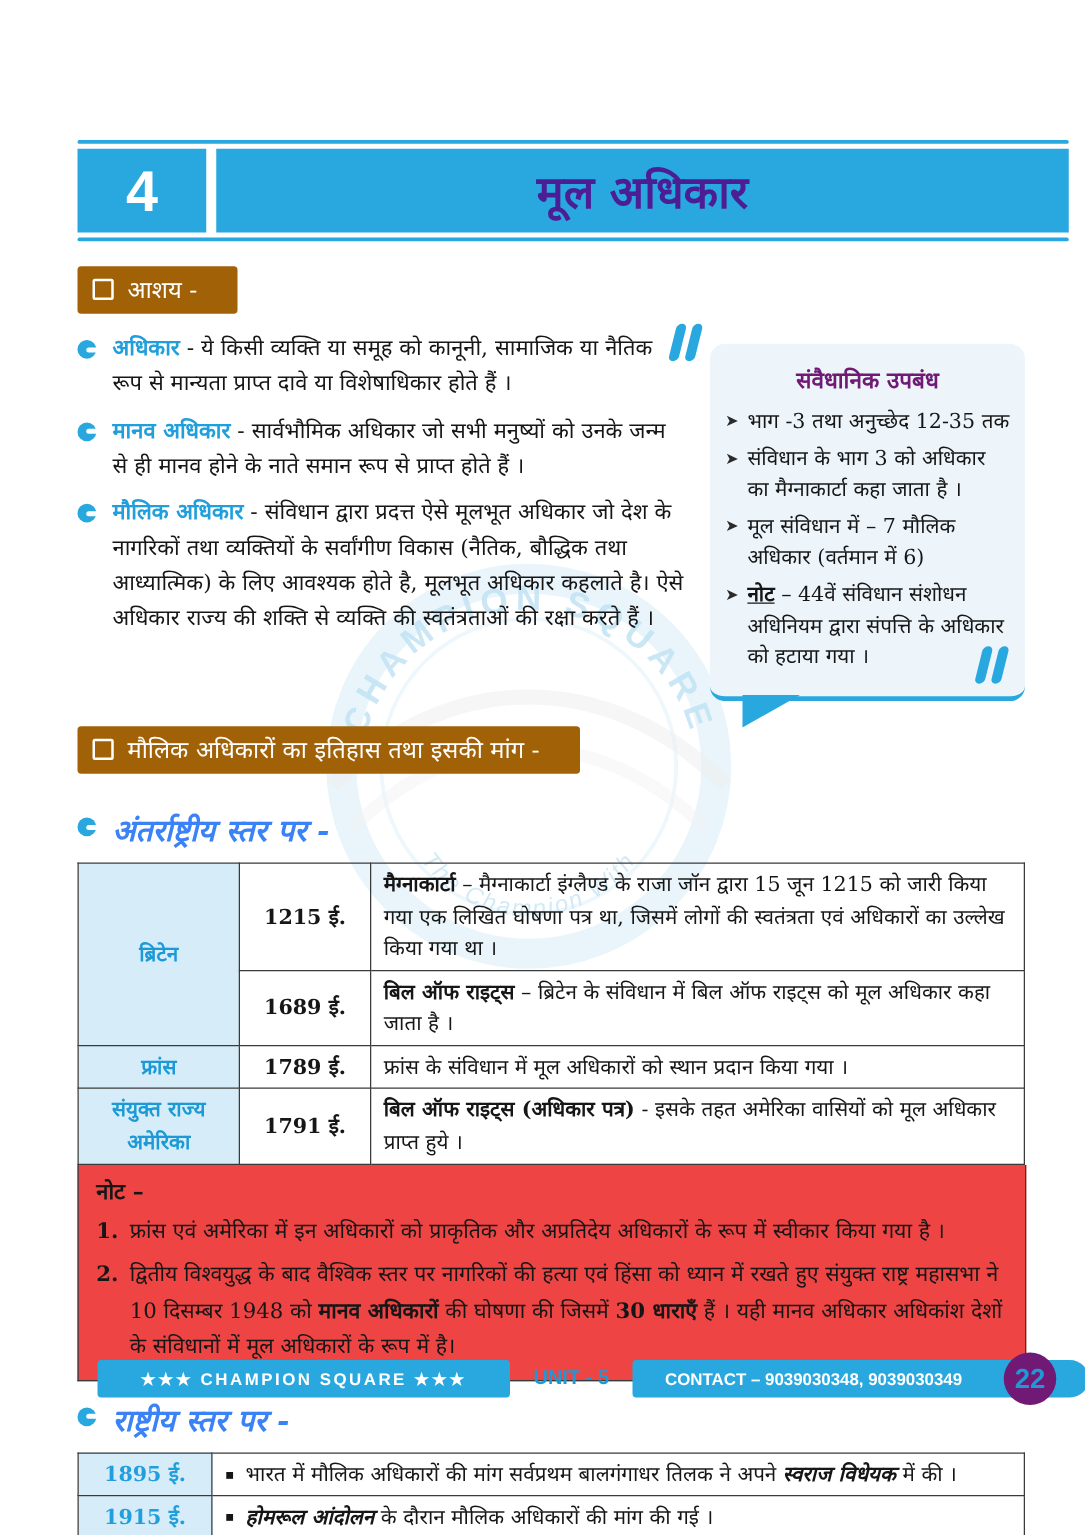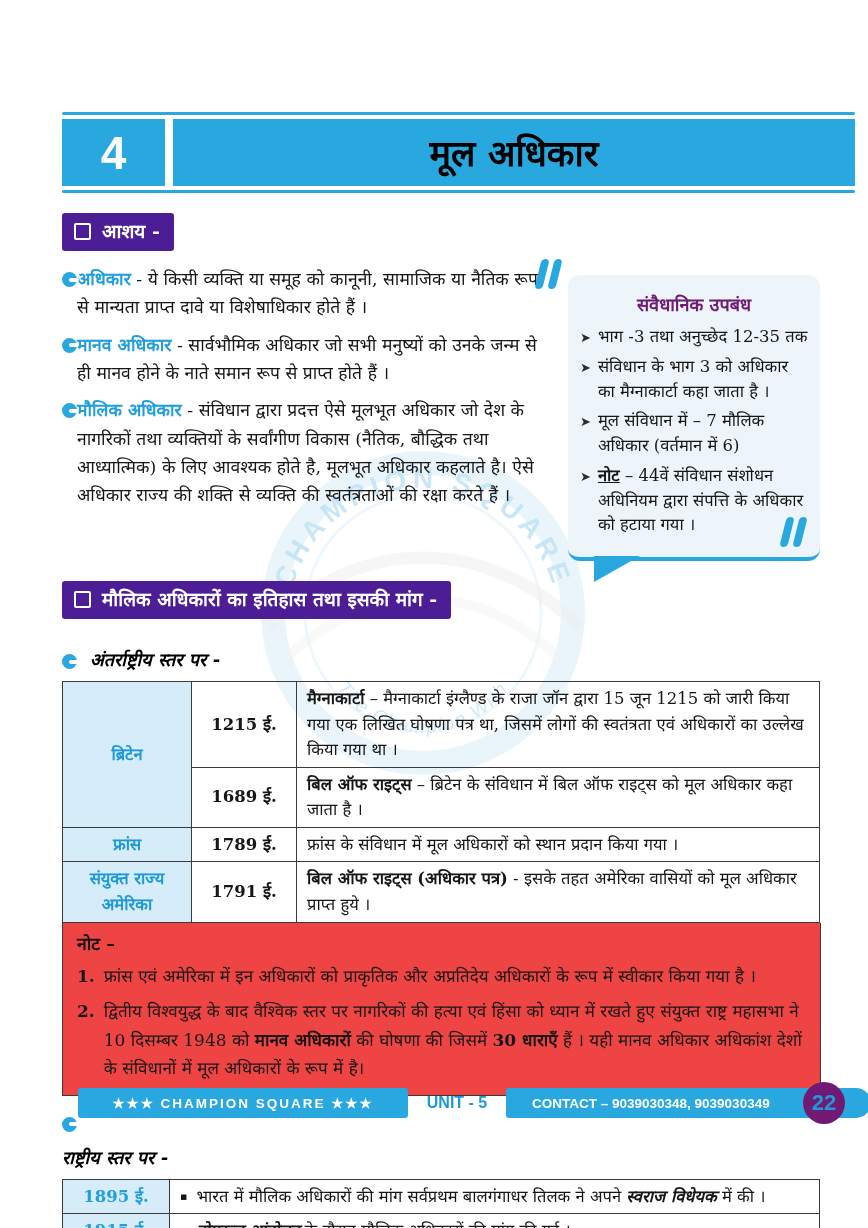--- a/index.html
+++ b/index.html
@@ -6,35 +6,35 @@
   .page{position:relative;width:868px;height:1228px;background:#fff;overflow:hidden;
         font-family:"DejaVu Serif","Liberation Serif",serif;color:#161616;}
   
   .watermark{position:absolute;left:248px;top:438px;width:350px;height:350px;z-index:0;opacity:.5;}
   
   .content{position:absolute;left:62px;top:112px;width:793px;z-index:1;}
   .rule{height:3px;background:#29A8E0;border-radius:2px;}
   .chapter-bar{display:flex;gap:8px;margin:4px 0;}
   .chapter-num{flex:0 0 103px;background:#29A8E0;color:#fff;display:flex;align-items:center;justify-content:center;
                font-family:"Liberation Sans",sans-serif;font-size:46px;font-weight:bold;}
-  .chapter-title{flex:1;background:#29A8E0;color:#000000;display:flex;align-items:center;justify-content:center;
+  .chapter-title{flex:1;background:#29A8E0;color:#4c1d95;display:flex;align-items:center;justify-content:center;
                  font-size:36px;font-weight:bold;padding:9px 0;}
   .body-wrap{width:758px;}
-  .sec-heading{display:inline-flex;align-items:center;gap:11px;background:#4c1d95;color:#fff;
-               font-weight:bold;font-size:19px;padding:5px 14px 7px 12px;border-radius:3px;margin:20px 0 14px;}
+  .sec-heading{display:inline-flex;align-items:center;gap:11px;background:#a16207;color:#fff;
+               font-weight:normal;font-size:19px;padding:5px 32px 7px 12px;border-radius:3px;margin:20px 0 14px;}
   .checkbox-icon{width:13px;height:13px;border:2px solid #fff;border-radius:2px;flex:0 0 13px;}
   
   .intro-row{display:flex;gap:20px;align-items:flex-start;}
   .intro-left{flex:1;min-width:0;}
-  .bullet-item{display:flex;margin-bottom:9px;font-size:17.5px;line-height:1.62;}
+  .bullet-item{display:flex;gap:13px;margin-bottom:9px;font-size:17.5px;line-height:1.62;}
   .disc{flex:0 0 15px;width:15px;height:15px;border-radius:50%;background:#29A8E0;margin-top:7px;position:relative;}
   .disc::after{content:"";position:absolute;right:-2px;top:5.5px;width:10px;height:4px;background:#fff;border-radius:2px;}
   .term{color:#219FDC;font-weight:bold;}
   .sub-heading-row{display:flex;gap:13px;align-items:flex-start;margin:14px 0 10px;}
-  .sub-heading{color:#000000;font-weight:bold;font-style:italic;font-size:18px;}
+  .sub-heading{color:#3b82f6;font-weight:bold;font-style:italic;font-size:24px;}
   
   .side-col{flex:0 0 252px;position:relative;margin-top:10px;}
   .side-box{position:relative;background:#EDF5FB;border-radius:12px;border-bottom:4px solid #29A8E0;
             padding:16px 12px 14px;font-size:16.5px;line-height:1.5;}
   .side-box-heading{text-align:center;color:#701a75;font-weight:bold;font-size:18px;margin-bottom:7px;}
   .side-item{display:flex;gap:7px;margin-bottom:5px;}
   .arrow-glyph{color:#2b2b2b;font-size:13px;line-height:1;margin-top:6px;font-family:"DejaVu Sans",sans-serif;}
   .u-lead{font-weight:bold;text-decoration:underline;}
   .quote{position:absolute;display:flex;gap:5px;z-index:2;}
   .quote i{display:block;width:8px;height:30px;background:#29A8E0;border-radius:4px;transform:skewX(-14deg);}
@@ -207,21 +207,21 @@
           <span class="note-num">1.</span>
           <span><span>फ्रांस एवं अमेरिका में इन अधिकारों को प्राकृतिक और अप्रतिदेय अधिकारों के रूप में स्वीकार किया गया है ।</span><span class="b"></span><span></span><span class="b"></span><span></span></span>
         </div>
         <div class="note-item">
           <span class="note-num">2.</span>
           <span><span>द्वितीय विश्वयुद्ध के बाद वैश्विक स्तर पर नागरिकों की हत्या एवं हिंसा को ध्यान में रखते हुए संयुक्त राष्ट्र महासभा ने 10 दिसम्बर 1948 को </span><span class="b">मानव अधिकारों</span><span> की घोषणा की जिसमें </span><span class="b">30 धाराएँ</span><span> हैं । यही मानव अधिकार अधिकांश देशों के संविधानों में मूल अधिकारों के रूप में है।</span></span>
         </div>
       </div>
 
       
-      <div class="sub-heading-row" style="flex-direction:column;">
+      <div class="sub-heading-row" style="">
         <span class="disc"></span>
         <span class="sub-heading">राष्ट्रीय स्तर पर -</span>
       </div>
 
       
       <table>
         <tbody>
           <tr>
             <td class="year-blue">1895 ई.</td>
             <td><span class="sq">▪</span><span>भारत में मौलिक अधिकारों की मांग सर्वप्रथम बालगंगाधर तिलक ने अपने </span><span class="bi">स्वराज विधेयक</span><span> में की ।</span></td>

